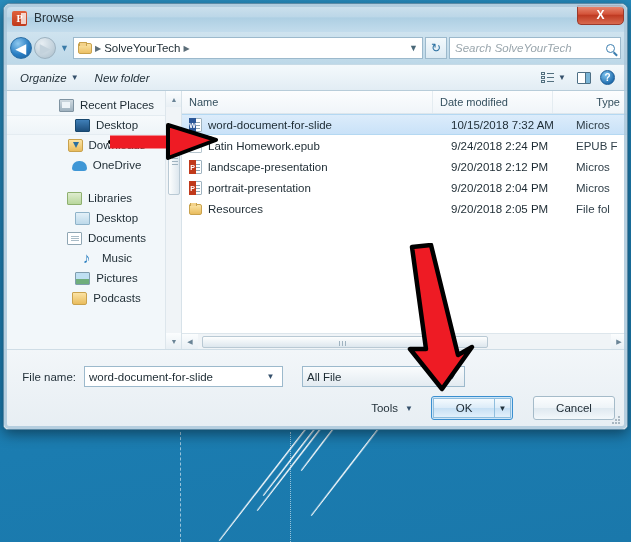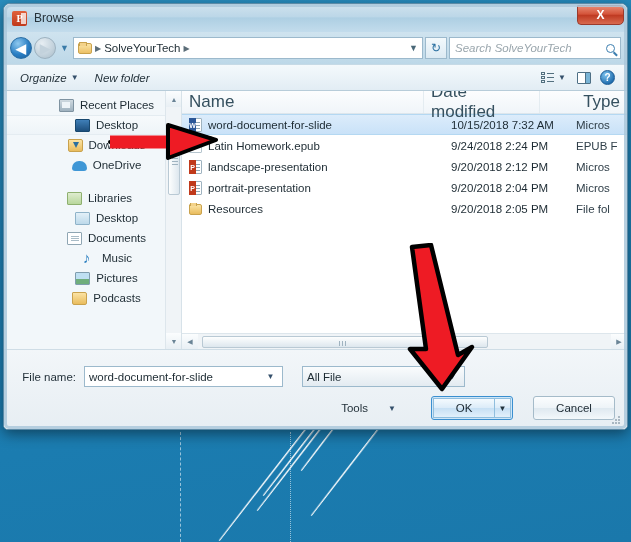--- a/index.html
+++ b/index.html
@@ -272,22 +272,23 @@
     width:6px; height:1px; background:#9fb3c0;
     box-shadow:0 3px 0 #9fb3c0, 0 -3px 0 #9fb3c0;
   }
 
   
   #filepane { flex: 1; position: relative; background: #fff; overflow: hidden; }
   #col-headers {
     display: flex; height: 23px;
     background: linear-gradient(to bottom,#fcfdfe,#f0f5f9);
     border-bottom: 1px solid #dde6ec;
-    font-size: 17px; color: #35505f;
+    font-size: 11px; color: #35505f;
     align-items: center;
+    text-align: right;
   }
   .col-h {
     padding: 0 7px; height: 100%;
     display: flex; align-items: center;
     border-right: 1px solid #e4ecf1;
     cursor: pointer;
   }
   .col-name { width: 262px; }
   .col-date { width: 125px; }
   .col-type { flex: 1; border-right: none; margin-left: 36px; }
@@ -370,22 +371,22 @@
     font-size: 8px; color: #35506b;
   }
   #filter-combo {
     width: 163px; height: 21px; margin-left: 11px;
     background: linear-gradient(to bottom,#fafcfd,#e3ebf1);
     border: 1px solid #9cb9cc;
     display: flex; align-items: center; padding: 0 4px;
     font-size: 11.5px; color: #1d2b33; cursor: pointer;
   }
   #tools-btn {
-    margin-left: auto; margin-right: 21px;
-    display: flex; align-items: center; gap: 20px;
+    margin-left: auto; margin-right: 4px;
+    display: flex; align-items: center; gap: 7px;
     font-size: 11.5px; color: #1f2d36; cursor: pointer;
     padding: 3px 6px;
   }
   #ok-wrap {
     width: 82px; height: 24px;
     border: 1px solid #3a8fd0; border-radius: 3px;
     padding: 1px;
     background: #cfe6f7;
     display: flex; cursor: pointer;
   }

